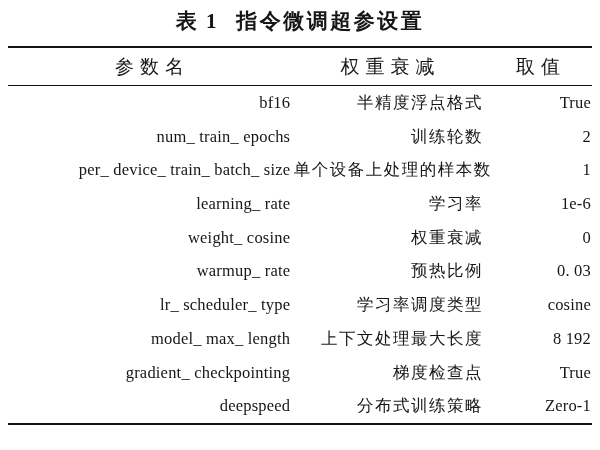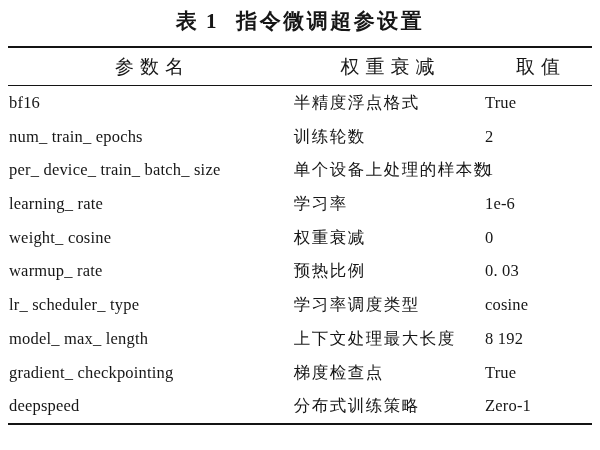--- a/index.html
+++ b/index.html
@@ -48,21 +48,21 @@
     letter-spacing: 6px;
     text-indent: 6px; 
     height: 35px;
     text-align: center;
     vertical-align: middle;
     border-bottom: 1.4px solid #141414;
     white-space: nowrap;
   }
   td {
     height: 31.7px;
-    text-align: left;
+    text-align: right;
     vertical-align: middle;
     white-space: nowrap;
     overflow: visible;
   }
   td.param  { font-size: 16.5px; letter-spacing: 0.2px; }
   td.desc   { font-size: 16.5px; letter-spacing: 1.5px; text-indent: 1.5px; }
   td.value  { font-size: 16.5px; letter-spacing: 0.2px; }
 </style>
 </head>
 <body>

